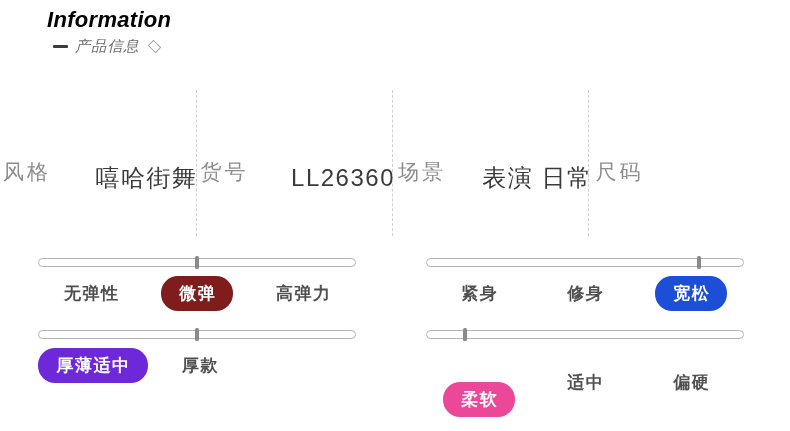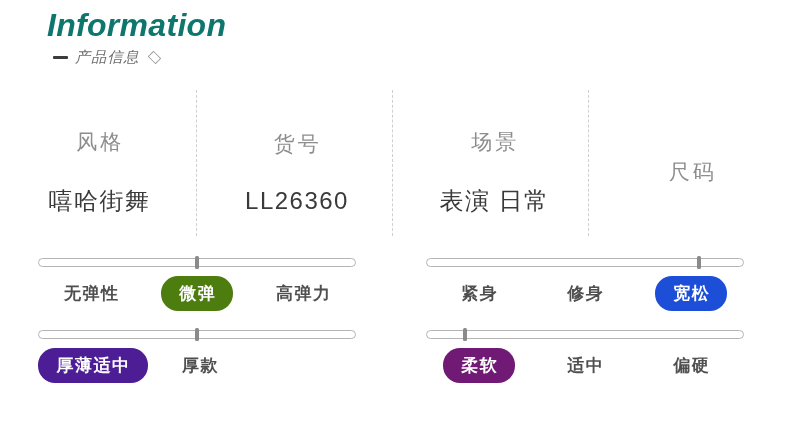--- a/index.html
+++ b/index.html
@@ -16,24 +16,24 @@
     -webkit-font-smoothing: antialiased;
   }
 
   
   #header {
     position: absolute;
     left: 47px;
     top: 8px;
   }
   #title {
-    font-size: 32px;
+    font-size: 22px;
     font-style: italic;
     font-weight: bold;
-    color: #0f766e;
+    color: #000000;
     letter-spacing: 0.3px;
     line-height: 1.1;
     white-space: nowrap;
   }
   #subtitle-row {
     display: flex;
     align-items: center;
     gap: 7px;
     margin-top: 5px;
     margin-left: 6px;
@@ -70,23 +70,23 @@
     height: 150px;
   }
   #spec-grid {
     position: absolute;
     inset: 0;
     display: grid;
     grid-template-columns: repeat(4, 1fr);
   }
   .spec-col {
     display: flex;
-    flex-direction: column;
+    flex-direction: row;
     align-items: center;
-    justify-content: center;
+    justify-content: space-between;
     text-align: center;
   }
   .spec-head {
     margin-top: 18px;
     font-size: 21px;
     color: #8d8d8d;
     letter-spacing: 3px;
     text-indent: 3px;
     white-space: nowrap;
   }
@@ -203,48 +203,48 @@
   <div class="spec-divider" id="div-2"></div>
   <div class="spec-divider" id="div-3"></div>
 </div>
 
 <div class="slider-block" id="slider-elasticity">
   <div class="track">
     <div class="thumb" style="left: 50%;"></div>
   </div>
   <div class="opts">
     <span class="opt">无弹性</span>
-    <span class="opt selected" style="background: #4d7c0f;">微弹</span>
+    <span class="opt selected" style="background: #7f1d1d;">微弹</span>
     <span class="opt">高弹力</span>
   </div>
 </div>
 
 <div class="slider-block" id="slider-fit">
   <div class="track">
     <div class="thumb" style="left: 86%;"></div>
   </div>
   <div class="opts">
     <span class="opt">紧身</span>
     <span class="opt">修身</span>
     <span class="opt selected" style="background: #1d4ed8;">宽松</span>
   </div>
 </div>
 
 <div class="slider-block" id="slider-thickness">
   <div class="track">
     <div class="thumb" style="left: 50%;"></div>
   </div>
   <div class="opts">
-    <span class="opt selected" style="background: #4c1d95;">厚薄适中</span>
+    <span class="opt selected" style="background: #6d28d9;">厚薄适中</span>
     <span class="opt">厚款</span>
   </div>
 </div>
 
 <div class="slider-block" id="slider-softness">
   <div class="track">
     <div class="thumb" style="left: 12%;"></div>
   </div>
   <div class="opts">
-    <span class="opt selected" style="background: #701a75;">柔软</span>
+    <span class="opt selected" style="background: #ec4899; margin-top: 34px;">柔软</span>
     <span class="opt">适中</span>
     <span class="opt">偏硬</span>
   </div>
 </div>
 
 </body></html>

